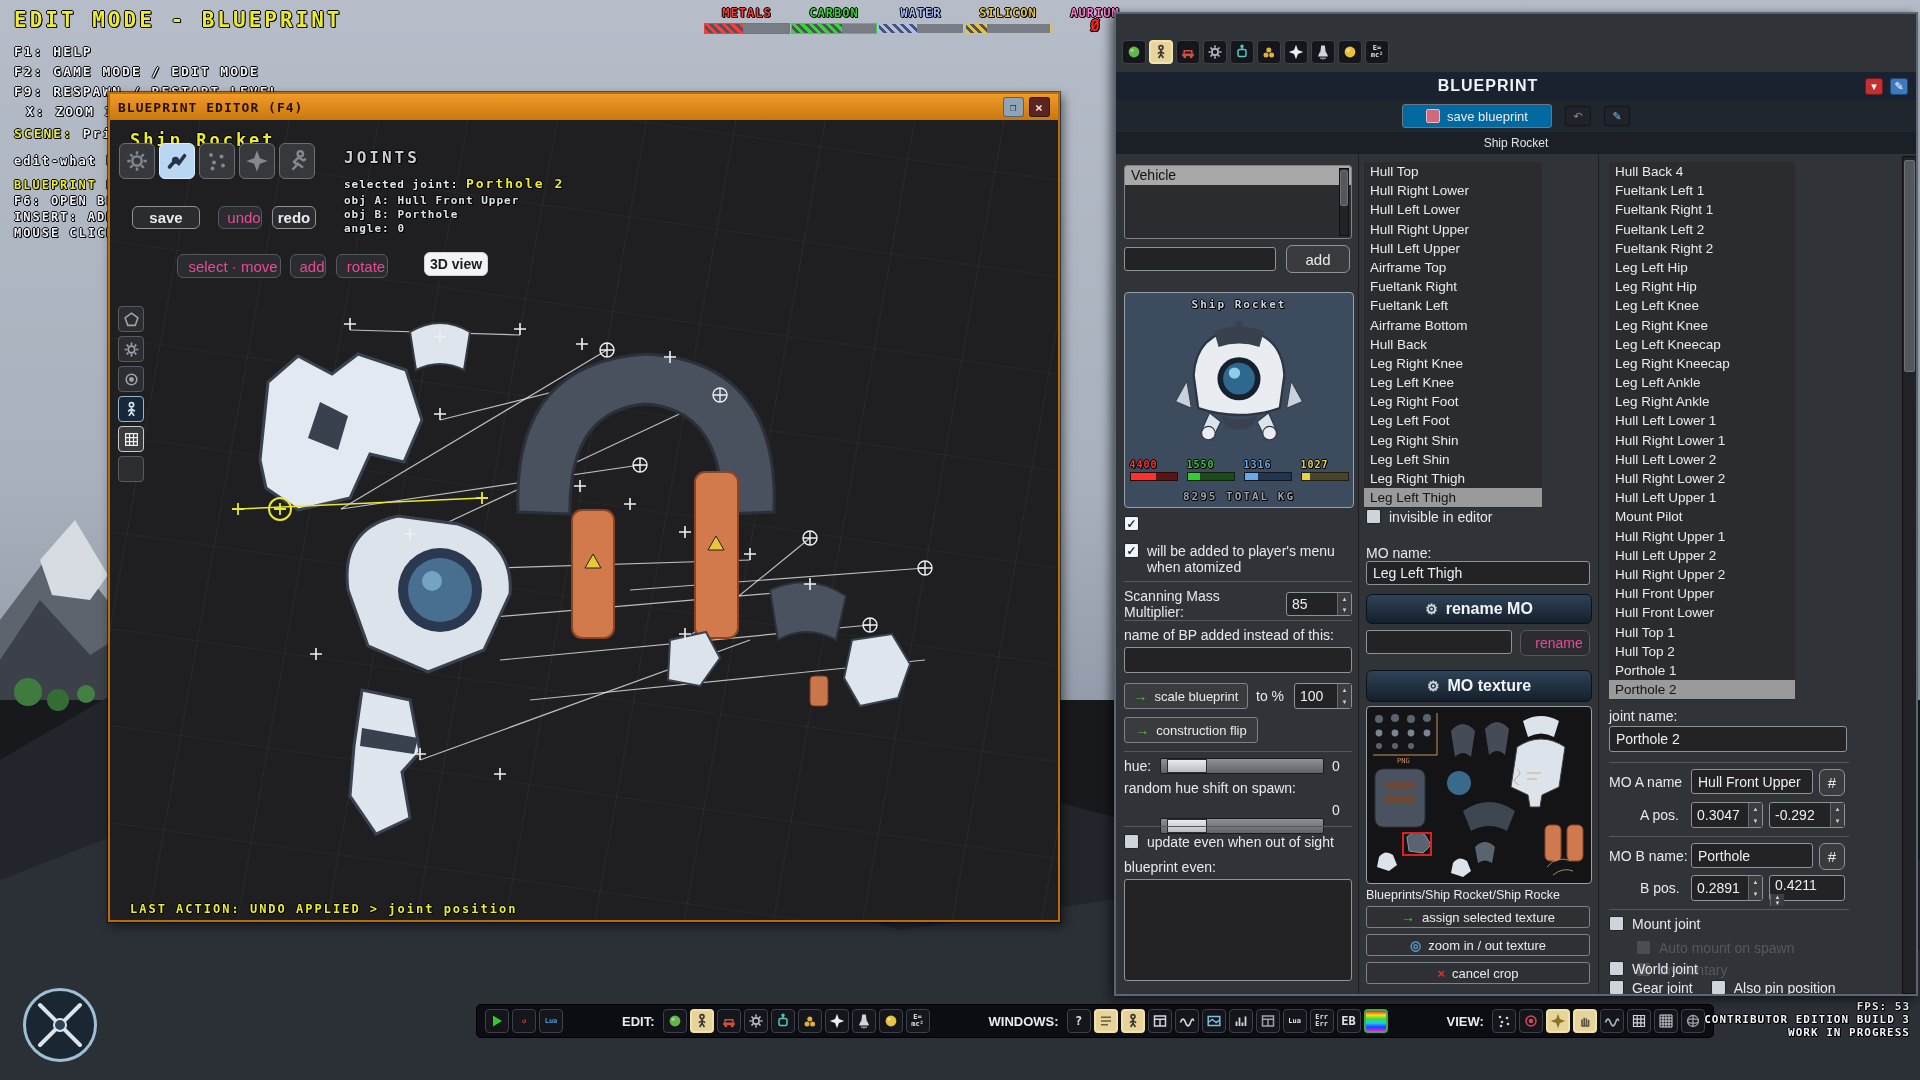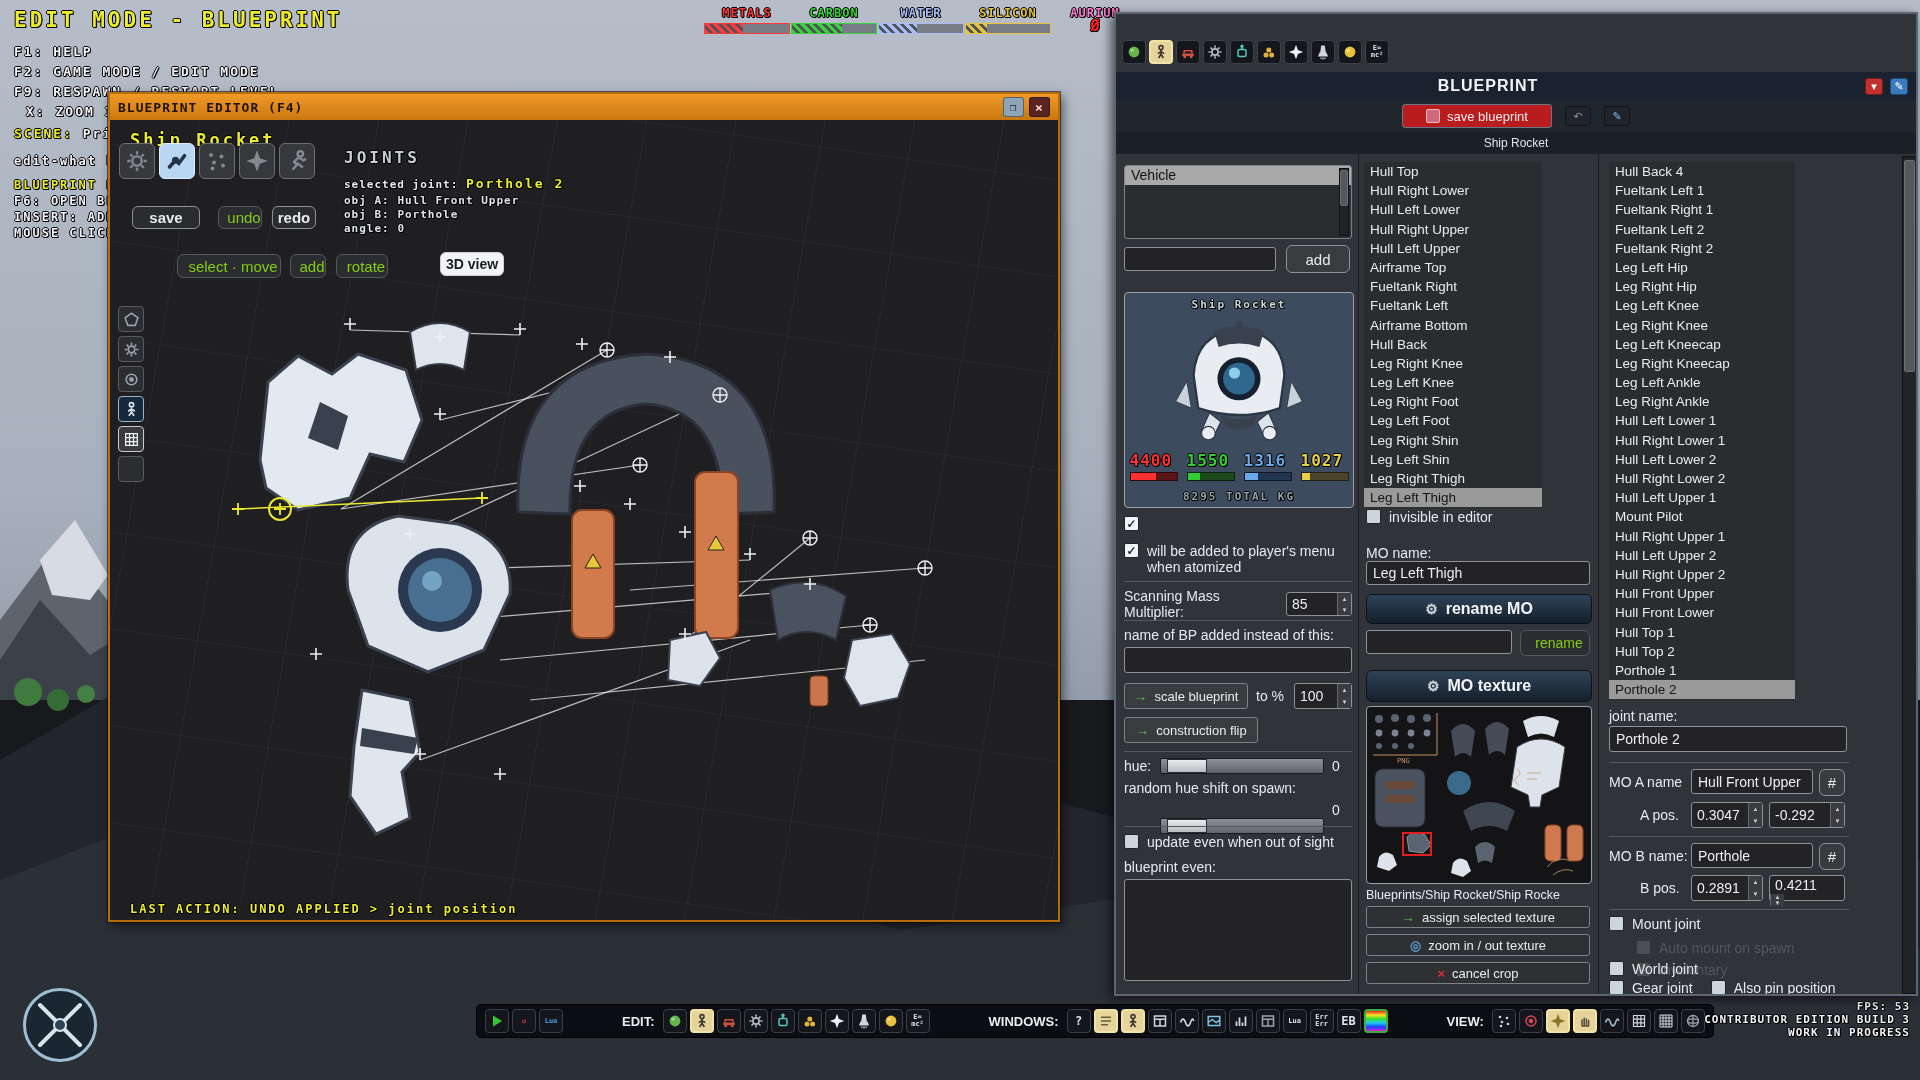--- a/index.html
+++ b/index.html
@@ -27,21 +27,21 @@
      repeating-linear-gradient(8deg,#ffffff08 0 1px,transparent 1px 96px),#1f1f22;}
   .toolbtn{box-sizing:border-box;border:1px solid #6b6f75;border-radius:6px;background:#37383b;display:flex;align-items:center;justify-content:center;}
   .toolbtn.sel{background:#b9d7f2;border-color:#dfeeff;}
   .toolbtn svg{width:24px;height:24px;}
   .sidebtn{box-sizing:border-box;width:26px;height:26px;border:1px solid #585c62;border-radius:4px;background:#2c2d30;display:flex;align-items:center;justify-content:center;margin-bottom:4px;}
   .sidebtn.sel{background:#17283a;border-color:#9ab4cc;}
   .sidebtn.bright{background:#3a3b3e;border-color:#c8ccd2;}
   .sidebtn svg{width:17px;height:17px;}
   .gbtn{box-sizing:border-box;border:1px solid #8d9298;border-radius:6px;background:#2b2c2f;color:#e8eaee;
         font-size:15px;display:flex;align-items:center;justify-content:center;font-family:"Liberation Sans",sans-serif;}
-  .gbtn.dim{color:#84cc16;border-color:#54585e;padding-left:8px;}
+  .gbtn.dim{color:#ec4899;border-color:#54585e;padding-left:8px;}
   .gbtn.white{background:#f2f4f6;color:#1c1d1f;border-color:#cfd3d8;font-weight:bold;}
   
   #edwin{border:2px solid #5c6673;background:#303338;box-shadow:-3px 3px 10px #00000099;}
   #edwin .titlebar{height:20px;background:#0d131c;color:#dfe4ec;display:flex;align-items:center;
                    font-family:"DejaVu Sans Mono",monospace;font-weight:bold;font-size:11px;letter-spacing:1px;padding:0 8px;}
   .tb-icons{display:flex;align-items:center;gap:3px;}
   .icon{box-sizing:border-box;width:24px;height:24px;border-radius:4px;background:#14161c;border:1px solid #3c4048;
         display:flex;align-items:center;justify-content:center;flex:none;}
   .icon svg{width:16px;height:16px;}
   .icon.txt{color:#dfe4ea;font-size:7px;line-height:7px;font-weight:bold;white-space:pre-line;text-align:center;font-family:"DejaVu Sans Mono",monospace;}
@@ -68,21 +68,21 @@
   .panel-btn{box-sizing:border-box;border:1px solid #7d8288;border-radius:3px;background:#2e3033;color:#e9ebef;font-size:13px;
              display:flex;align-items:center;justify-content:center;gap:7px;}
   .garrow{color:#55c24a;font-weight:bold;font-size:14px;}
   .slider{position:relative;height:14px;border:1px solid #191b1e;background:linear-gradient(180deg,#8d9094,#606368);border-radius:2px;}
   .slider .thumb{position:absolute;top:0;bottom:0;width:38px;background:linear-gradient(180deg,#e8eaed,#b9bcc0);border:1px solid #2a2c2f;}
   .scrollbar{background:#212327;border:1px solid #111;}
   .scrollthumb{background:#54575c;border:1px solid #6d7177;border-radius:2px;}
   
   #taskbar{display:flex;align-items:center;gap:4px;background:#0b0d13;border-radius:5px;padding:3px 8px;border:1px solid #000;}
   #taskbar .grp-label{color:#e8ebf0;font-size:13px;font-weight:bold;margin:0 4px 0 14px;font-family:"Liberation Sans",sans-serif;padding-left:41px;}
-  .stat-num{font-size:16px;letter-spacing:1px;}
+  .stat-num{font-size:10px;letter-spacing:1px;}
   .statbar{height:7px;margin-top:2px;border:1px solid #00000088;position:relative;}
   .tooltip{position:absolute;background:#fafad0;border:1px solid #14140a;border-radius:4px;color:#17170d;
            font-size:13px;display:flex;align-items:center;padding:0 10px;white-space:nowrap;z-index:60;box-shadow:1px 2px 4px #00000066;}
 </style>
 </head>
 <body>
 
 <div id="screen">
 
   <svg class="abs" style="left:0;top:0;width:1920px;height:1080px;" viewBox="0 0 1920 1080" preserveAspectRatio="none">
@@ -443,21 +443,21 @@
       <span>angle:</span>&nbsp;<span>0</span>
     </div>
 
     <div class="abs gbtn" style="left:22px;top:112px;width:68px;height:23px;font-weight:bold;">save</div>
     <div class="abs gbtn dim" style="left:108px;top:112px;width:44px;height:23px;">undo</div>
     <div class="abs gbtn" style="left:162px;top:112px;width:44px;height:23px;font-weight:bold;">redo</div>
 
     <div class="abs gbtn dim" style="left:67px;top:160px;width:104px;height:24px;">select · move</div>
     <div class="abs gbtn dim" style="left:180px;top:160px;width:36px;height:24px;">add</div>
     <div class="abs gbtn dim" style="left:226px;top:160px;width:52px;height:24px;">rotate</div>
-    <div class="abs gbtn white" style="left:314px;top:158px;width:64px;height:24px;font-size:14px;margin-left:16px;">3D view</div>
+    <div class="abs gbtn white" style="left:314px;top:158px;width:64px;height:24px;font-size:14px;">3D view</div>
 
     <div class="abs" id="bp-side" style="left:8px;top:212px;">
         <div class="sidebtn" style="color: rgb(154, 162, 172);">
           <svg viewBox="0 0 16 16">
             <use href="#sym-pent"></use>
           </svg>
         </div>
         <div class="sidebtn" style="color: rgb(154, 162, 172);">
           <svg viewBox="0 0 16 16">
             <use href="#sym-gear"></use>
@@ -535,21 +535,21 @@
 mc²</span>
       </div>
 
     <div class="abs" style="left:0;top:58px;width:800px;height:28px;background:#1a2230;display:flex;align-items:center;">
       <span style="flex:1;text-align:center;color:#f2f4f8;font-weight:bold;font-size:16px;letter-spacing:1px;">BLUEPRINT</span>
       <span class="winbtn" style="background:#c23030;color:#fff;width:16px;height:15px;margin-right:2px;">▾</span>
       <span class="winbtn" style="background:#3a7abf;color:#fff;width:16px;height:15px;margin-right:8px;">✎</span>
     </div>
 
     <div class="abs" style="left:0;top:86px;width:800px;height:32px;background:#20262e;display:flex;align-items:center;justify-content:center;gap:8px;">
-      <div class="panel-btn" style="width:150px;height:24px;background:#b91c1c;border-color:#6a7686;font-size:13px;">
+      <div class="panel-btn" style="width:150px;height:24px;background:#0369a1;border-color:#6a7686;font-size:13px;">
         <span style="width:12px;height:12px;background:#d06a7a;border:1px solid #f0b8c0;display:inline-block;border-radius:2px;"></span>
         <span>save blueprint</span>
       </div>
       <span class="winbtn" style="background:#20242a;color:#8a9098;width:24px;height:18px;">↶</span>
       <span class="winbtn" style="background:#20242a;color:#7ab8e8;width:24px;height:18px;">✎</span>
     </div>
     <div class="abs" style="left:0;top:118px;width:800px;height:22px;background:#1b2027;color:#dfe3e8;font-size:12px;display:flex;align-items:center;justify-content:center;">Ship Rocket</div>
 
     <div class="abs list" style="left:8px;top:151px;width:226px;height:72px;border:1px solid #7d8288;border-radius:3px;">
       <div id="vehicle-list">

